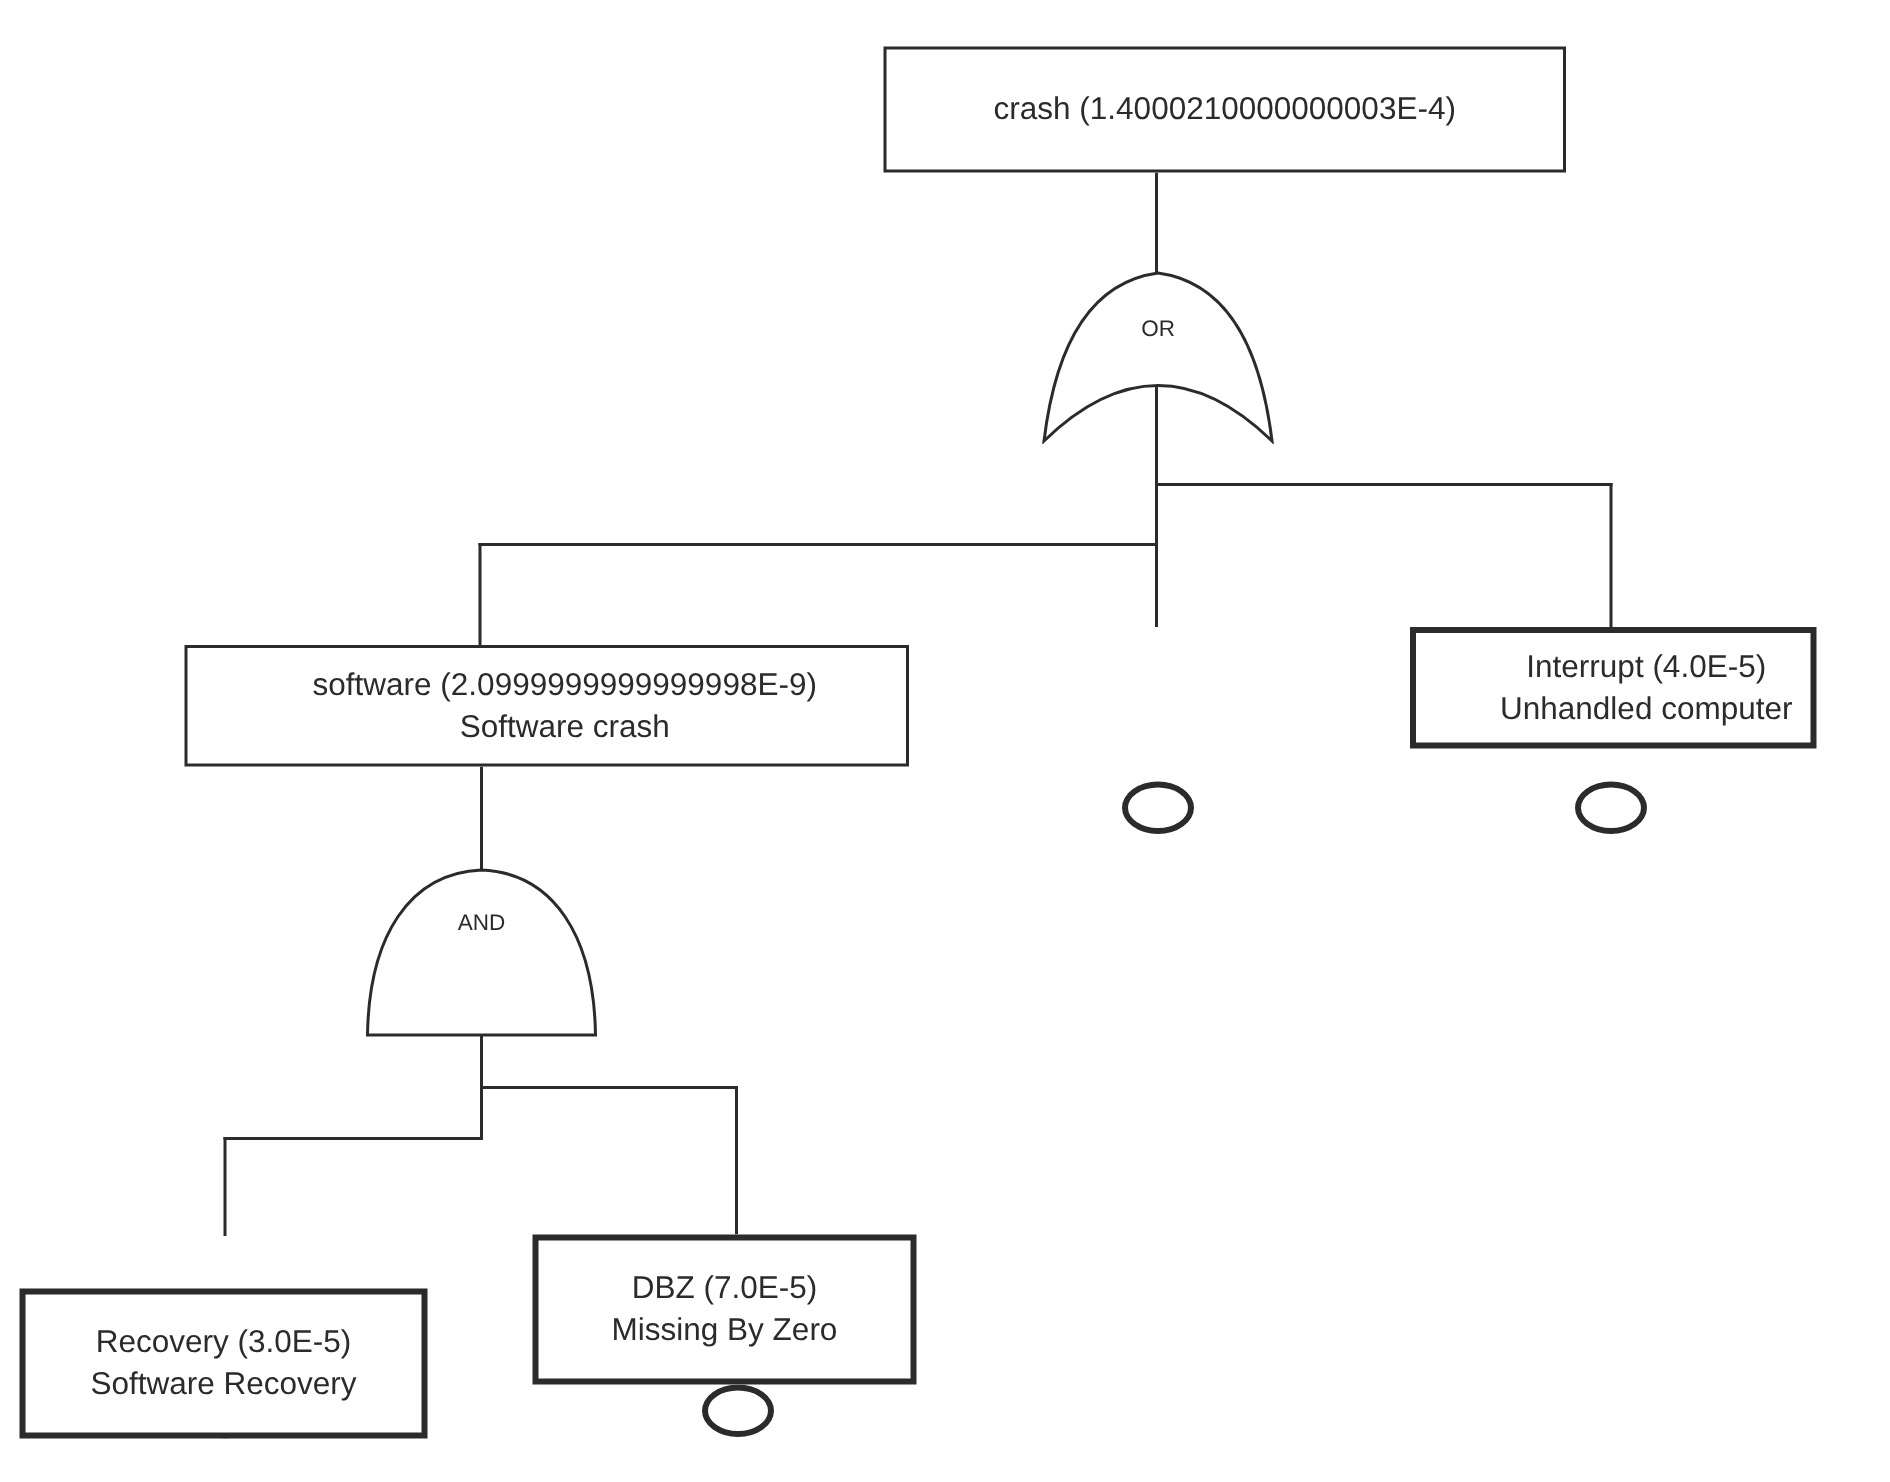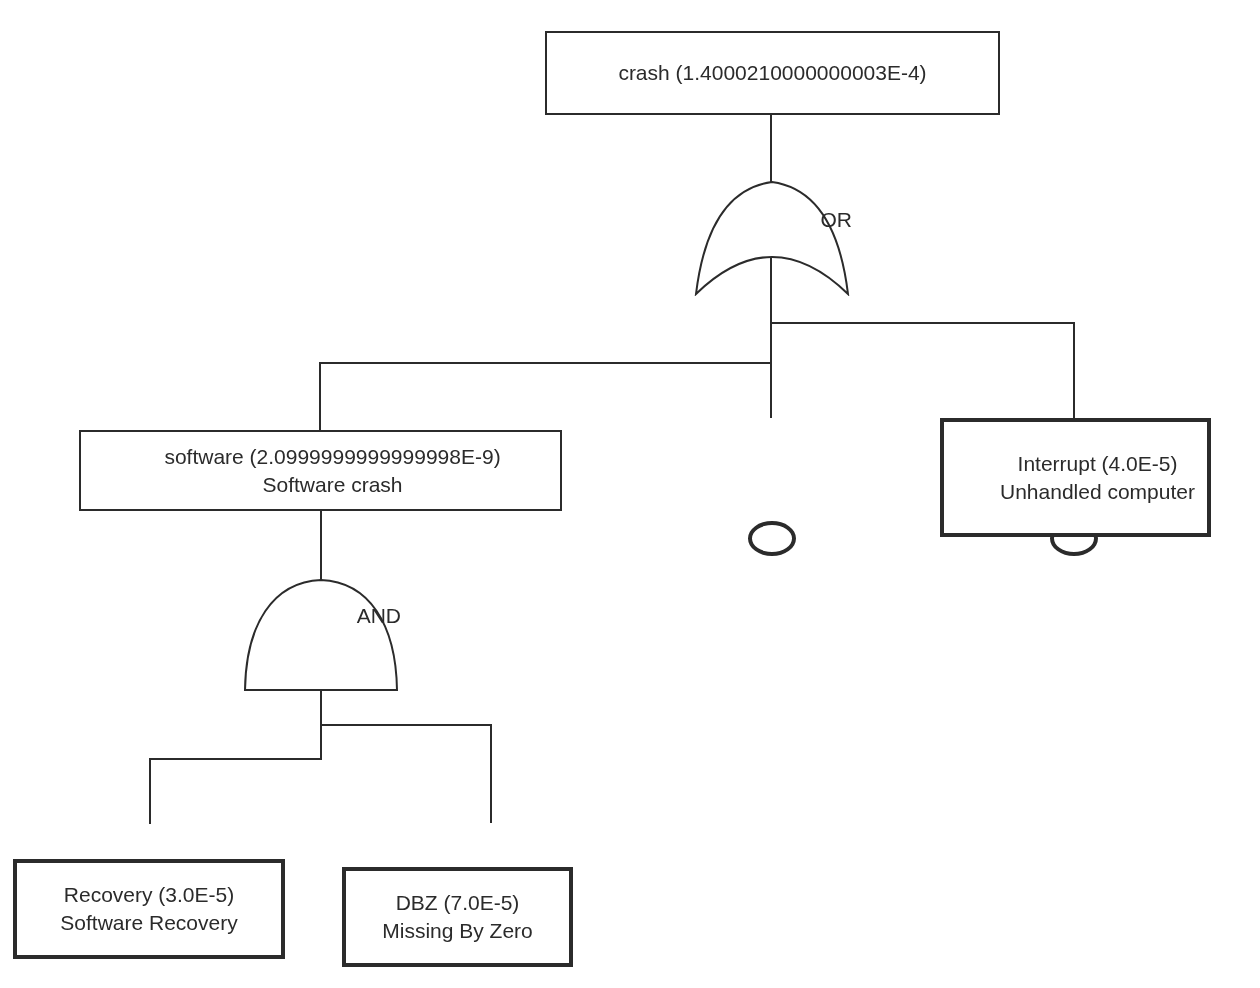--- a/index.html
+++ b/index.html
@@ -20,39 +20,39 @@
   .node{
     position:absolute;
     box-sizing:border-box;
     background:var(--node_fill);
     display:flex;flex-direction:column;
     align-items:center;justify-content:center;
     text-align:center;
     font-size:21px;line-height:28px;
     z-index:3;
   }
-  .node.thin{border:2px solid var(--stroke);}
+  .node.thin{border:2px solid var(--stroke);margin-left:44px;}
   .node.thick{border:4px solid var(--stroke);}
   .line{position:absolute;background:var(--stroke);z-index:1;}
   .event-circle{
     position:absolute;
     width:48px;height:35px;
     border:4px solid var(--stroke);
     border-radius:50%;
     box-sizing:border-box;
     background:var(--node_fill);
     z-index:2;
   }
   .gate{position:absolute;z-index:2;}
   .gate svg{display:block;}
   .gate-shape{fill:var(--node_fill);stroke:var(--stroke);stroke-width:2;}
   .gate-label{
     position:absolute;
-    text-align:right;
-    font-size:21px;line-height:24px;
+    text-align:center;
+    font-size:15px;line-height:24px;
     z-index:4;
   }
 </style>
 </head>
 <body>
 
 <div class="canvas">
 
   <div class="line" style="left:770px;top:115px;width:2px;height:67px;"></div>
   <div class="line" style="left:770px;top:257px;width:2px;height:161px;"></div>
@@ -84,31 +84,31 @@
   <div class="node thin" style="left:545px;top:31px;width:455px;height:84px;">
     <div>crash (1.4000210000000003E-4)</div>
   </div>
 
   <div class="node thin" style="left:79px;top:430px;width:483px;height:81px;padding-left:24px;">
     <div>software (2.0999999999999998E-9)</div>
     <div>Software crash</div>
   </div>
 
 
-  <div class="node thick" style="left:940px;top:418px;width:271px;height:119px;padding-left:44px;">
+  <div class="node thick" style="left:940px;top:418px;width:271px;height:81px;padding-left:44px;">
     <div>Interrupt (4.0E-5)</div>
     <div>Unhandled computer</div>
   </div>
 
   <div class="node thick" style="left:13px;top:824px;width:272px;height:100px;margin-top:35px;">
     <div>Recovery (3.0E-5)</div>
     <div>Software Recovery</div>
   </div>
 
-  <div class="node thick" style="left:342px;top:823px;width:231px;height:100px;margin-top:44px;">
+  <div class="node thick" style="left:355px;top:823px;width:256px;height:100px;">
     <div>DBZ (7.0E-5)</div>
     <div>Missing By Zero</div>
   </div>
 
   <div class="event-circle" style="left:748px;top:521px;"></div>
   <div class="event-circle" style="left:1050px;top:521px;"></div>
   <div class="event-circle" style="left:126px;top:924px;"></div>
   <div class="event-circle" style="left:468px;top:923px;"></div>
 
 </div>

